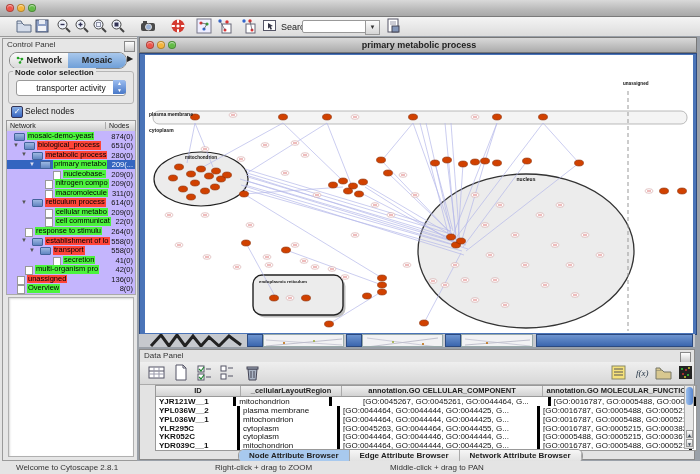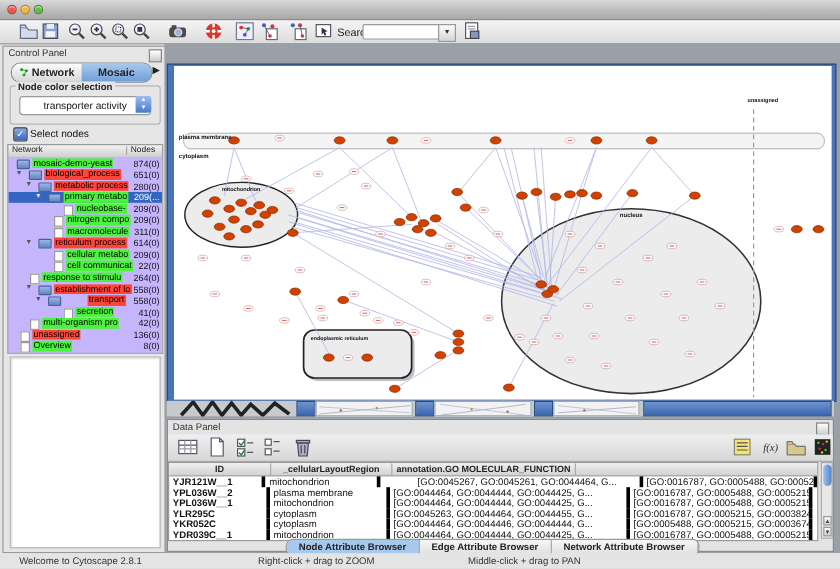--- a/index.html
+++ b/index.html
@@ -71,21 +71,21 @@
   #strip{left:2px;top:298px;width:556px;height:13px;background:#c6c9ce;}
   .strip-blue{top:0;height:13px;background:linear-gradient(#6e95d0,#3b66ae);border:1px solid #2c4a80;box-sizing:border-box;}
   .strip-thumb{top:0;height:13px;background:#f2f2f4;border:1px solid #9aa;box-sizing:border-box;overflow:hidden;}
 
   
   #data-panel{left:2px;top:313px;width:556px;height:111px;background:#e3e3e3;border:1px solid #8a8a8a;box-sizing:border-box;}
   #dp-title{left:4px;top:1px;font-size:8px;color:#333;}
   #dp-toolbar{left:0;top:12px;width:554px;height:22px;background:linear-gradient(#efefef,#d7d7d7);border-bottom:1px solid #aaa;}
   .dpi{top:2px;width:17px;height:17px;}
   .dpi svg{width:17px;height:17px;display:block;}
-  #dp-table{left:0;top:35px;width:540px;height:64px;background:#fff;border:1px solid #999;overflow:hidden;}
+  #dp-table{left:15px;top:35px;width:540px;height:64px;background:#fff;border:1px solid #999;overflow:hidden;}
   .dp-hrow{display:flex;height:10px;background:linear-gradient(#f0f0f0,#d2d2d2);border-bottom:1px solid #999;}
   .dp-hcell{font-size:7.5px;font-weight:bold;color:#222;text-align:center;border-right:1px solid #aaa;overflow:hidden;white-space:nowrap;line-height:10px;}
   .dp-row{display:flex;height:8.85px;}
   .dp-cell{font-size:8px;color:#111;border-right:3px solid #000000;overflow:hidden;white-space:nowrap;line-height:9px;padding-left:3px;box-sizing:border-box;}
   .dp-cell.id{font-weight:bold;}
   #dp-vscroll{left:544px;top:35px;width:10px;height:64px;background:#e8e8e8;border:1px solid #aaa;box-sizing:border-box;}
   #dp-vthumb{left:1px;top:1px;width:7px;height:18px;border-radius:4px;background:linear-gradient(90deg,#9cc0ee,#5583cc);}
   .dp-arrow{left:1px;width:7px;height:8px;font-size:5px;text-align:center;color:#345;line-height:8px;background:linear-gradient(#fff,#ccc);border:1px solid #999;box-sizing:border-box;}
   #dp-tabs{left:98px;top:99px;height:12px;display:flex;border:1px solid #999;border-radius:6px;overflow:hidden;background:#e8e8e8;}
   .dp-tab{font-size:8px;font-weight:bold;color:#222;line-height:12px;padding:0 10px;border-right:1px solid #aaa;background:linear-gradient(#f6f6f6,#e0e0e0);white-space:nowrap;}
@@ -303,21 +303,21 @@
         </div>
         <div class="tree-row">
           <span class="tri" style="left: 14px;">▼</span>
           <span class="ticon folder" style="left: 25px;"></span>
           <span class="tlabel red" style="left: 38px;">establishment of lo</span>
           <span class="tcount">558(0)</span>
         </div>
         <div class="tree-row">
           <span class="tri" style="left: 22px;">▼</span>
           <span class="ticon folder" style="left: 33px;"></span>
-          <span class="tlabel red" style="left: 46px; margin-left: 20px;">transport</span>
+          <span class="tlabel red" style="left: 46px;">transport</span>
           <span class="tcount">558(0)</span>
         </div>
         <div class="tree-row">
           <span class="ticon page" style="left: 46px;"></span>
           <span class="tlabel green" style="left: 56px;">secretion</span>
           <span class="tcount">41(0)</span>
         </div>
         <div class="tree-row">
           <span class="ticon page" style="left: 18px;"></span>
           <span class="tlabel green" style="left: 28px;">multi-organism pro</span>
@@ -335,20 +335,26 @@
         </div>
       </div>
   </div>
 
   <div id="birdseye" class="abs"></div>
 </div>
 
 <div id="workspace" class="abs">
 
   <div id="net-window" class="abs">
+    <div id="net-titlebar" class="abs">
+      <div class="abs tl red" style="left:6px;top:3px"></div>
+      <div class="abs tl yel" style="left:17px;top:3px"></div>
+      <div class="abs tl grn" style="left:28px;top:3px"></div>
+      <div id="net-title" class="abs">primary metabolic process</div>
+    </div>
     <div id="net-frame" class="abs">
       <div id="net-canvas" class="abs">
         <svg id="graph-svg" viewBox="0 0 548 278" width="548" height="278">
             <rect x="8" y="56" width="534" height="13" rx="6" fill="#f4f4f4" stroke="#aaa" stroke-width="0.8"></rect>
             <rect x="110.5" y="222.5" width="90" height="40" rx="9" fill="#00000040"></rect>
             <rect x="108" y="220" width="90" height="40" rx="9" fill="#ececec" stroke="#222" stroke-width="1.4"></rect>
             <ellipse cx="56" cy="124" rx="47" ry="27" fill="#ececec" stroke="#222" stroke-width="1.2"></ellipse>
             <ellipse cx="381" cy="196" rx="108" ry="77" fill="#ececec" stroke="#333" stroke-width="1.3"></ellipse>
             <line x1="483" y1="36" x2="483" y2="276" stroke="#999" stroke-width="1" stroke-dasharray="4,3"></line>
             <line x1="100" y1="114" x2="306" y2="176" stroke="#b4b8ea" stroke-width="0.7"></line>
@@ -661,20 +667,21 @@
             <circle cx="11" cy="11" r="1" fill="#3c3"></circle>
             <circle cx="8" cy="13" r="1" fill="#cc3"></circle>
           </svg>
         </span>
     </div>
 
     <div id="dp-table" class="abs">
       <div class="dp-hrow" id="dp-header">
           <div class="dp-hcell" style="width: 84px;">ID</div>
           <div class="dp-hcell" style="width: 100px;">_cellularLayoutRegion</div>
+          <div class="dp-hcell" style="width: 200px;">annotation.GO CELLULAR_COMPONENT</div>
           <div class="dp-hcell" style="width: 152px;">annotation.GO MOLECULAR_FUNCTION</div>
         </div>
       <div id="dp-body">
           <div class="dp-row">
             <div class="dp-cell id" style="width: 84px;">YJR121W__1</div>
             <div class="dp-cell" style="width: 100px;">mitochondrion</div>
             <div class="dp-cell" style="width: 200px; margin-left: 28px;">[GO:0045267, GO:0045261, GO:0044464, G...</div>
             <div class="dp-cell" style="width: 152px;">[GO:0016787, GO:0005488, GO:0005215, G...</div>
           </div>
           <div class="dp-row">

